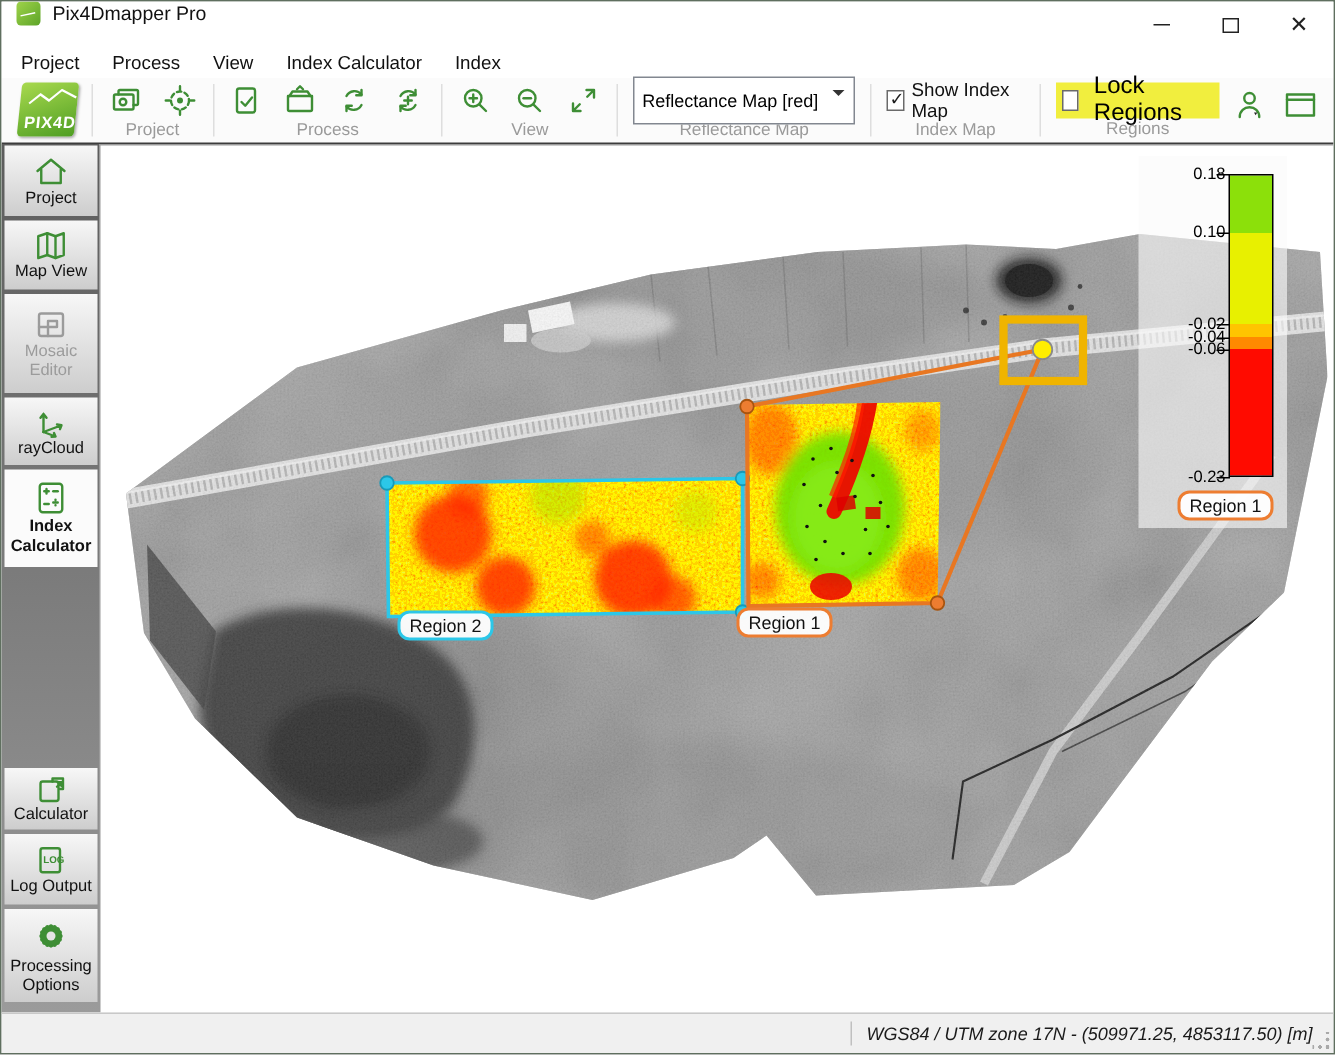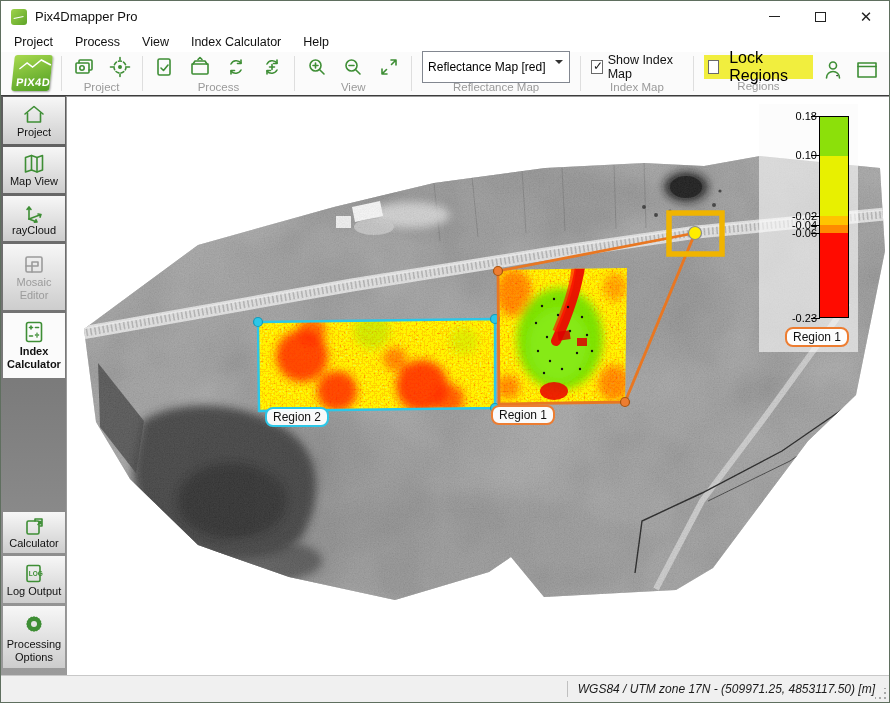--- a/index.html
+++ b/index.html
@@ -1,20 +1,20 @@
 <!DOCTYPE html>
 <html><head>
 <meta charset="utf-8">
 <style>
   * { margin:0; padding:0; box-sizing:border-box; }
   html,body { width:890px; height:703px; font-family:"Liberation Sans", sans-serif; }
   .window { width:890px; height:703px; border:1px solid #5f6f5f; background:#fff; display:flex; flex-direction:column; overflow:hidden; }
 
   
-  .titlebar { height:31px; background:#fff; display:flex; align-items:center; flex:0 0 auto; }
+  .titlebar { height:31px; background:#fff; display:flex; flex:0 0 auto; }
   .app-icon { width:16px; height:16px; margin:0 8px 0 10px; border-radius:3px;
     background:linear-gradient(135deg,#9fd34a,#5da428); position:relative; }
   .app-icon::after{ content:""; position:absolute; left:3px; top:8px; width:10px; height:4px;
     border-top:1.5px solid #fff; transform:rotate(-12deg); }
   .title-text { font-size:13px; color:#111; }
   .tb-spacer { flex:1; }
   .win-btn { width:46px; height:31px; display:flex; align-items:center; justify-content:center; cursor:default; }
   .glyph-min { width:11px; height:1.4px; background:#222; }
   .glyph-max { width:11px; height:10px; border:1.4px solid #222; }
   .glyph-close { font-size:15px; color:#222; line-height:1; }
@@ -105,21 +105,21 @@
     <div class="win-btn">
         <div class="glyph-close">✕</div>
       </div>
   </div>
 
   <div class="menubar">
     <div class="menu-item">Project</div>
     <div class="menu-item">Process</div>
     <div class="menu-item">View</div>
     <div class="menu-item">Index Calculator</div>
-    <div class="menu-item">Help</div>
+    <div class="menu-item">Index</div>
   </div>
 
   <div class="toolbar">
     <div class="pix4d-logo">
       <svg width="34" height="12" viewBox="0 0 34 12">
           <polyline points="1,10 8,4 14,8 22,1 32,6" stroke="#fff" stroke-width="1.5" fill="none"></polyline>
         </svg>
       <span class="lg-txt">PIX4D</span>
     </div>
     <div class="tb-sep"></div>
@@ -266,34 +266,34 @@
           </svg>
         <span class="lbl">Project</span>
       </div>
       <div class="side-item" style="height:46px">
         <svg width="24" height="22" class="ico">
             <path d="M3.5 5.5 L9.5 3.5 L15 5.5 L20.5 3.5 V18 L15 20 L9.5 18 L3.5 20 Z"></path>
             <path d="M9.5 3.5 V18 M15 5.5 V20"></path>
           </svg>
         <span class="lbl">Map View</span>
       </div>
+      <div class="side-item disabled" style="height:66px">
+        <svg width="24" height="22" class="ico ico-gray">
+            <rect x="4" y="4" width="16" height="15" rx="1.5"></rect>
+            <path d="M4 13 h6 v6 M10 13 V9 h6 v4 h-6"></path>
+          </svg>
+        <span class="lbl">Mosaic Editor</span>
+      </div>
       <div class="side-item" style="height:45px">
         <svg width="24" height="22" class="ico">
             <path d="M7 18 V6 M7 6 l-2 2.5 M7 6 l2 2.5"></path>
             <path d="M7 18 L19 13.5 M19 13.5 l-3-.5 M19 13.5 l-1 2.6"></path>
             <path d="M7 18 l8 3 M15 21 l-2.6.2 M15 21 l-1-2.3"></path>
           </svg>
         <span class="lbl">rayCloud</span>
-      </div>
-      <div class="side-item disabled" style="height:66px">
-        <svg width="24" height="22" class="ico ico-gray">
-            <rect x="4" y="4" width="16" height="15" rx="1.5"></rect>
-            <path d="M4 13 h6 v6 M10 13 V9 h6 v4 h-6"></path>
-          </svg>
-        <span class="lbl">Mosaic Editor</span>
       </div>
       <div class="side-item selected" style="height:65px">
         <svg width="24" height="24" class="ico">
             <rect x="4.5" y="2.5" width="15" height="19" rx="2"></rect>
             <path d="M7.5 7.5 h3 M9 6 v3"></path>
             <path d="M13.5 7.5 h3"></path>
             <path d="M7.5 16 h3"></path>
             <path d="M13.5 15 h3 M15 13.2 v.1 M15 16.8 v.1"></path>
           </svg>
         <span class="lbl">Index Calculator</span>

